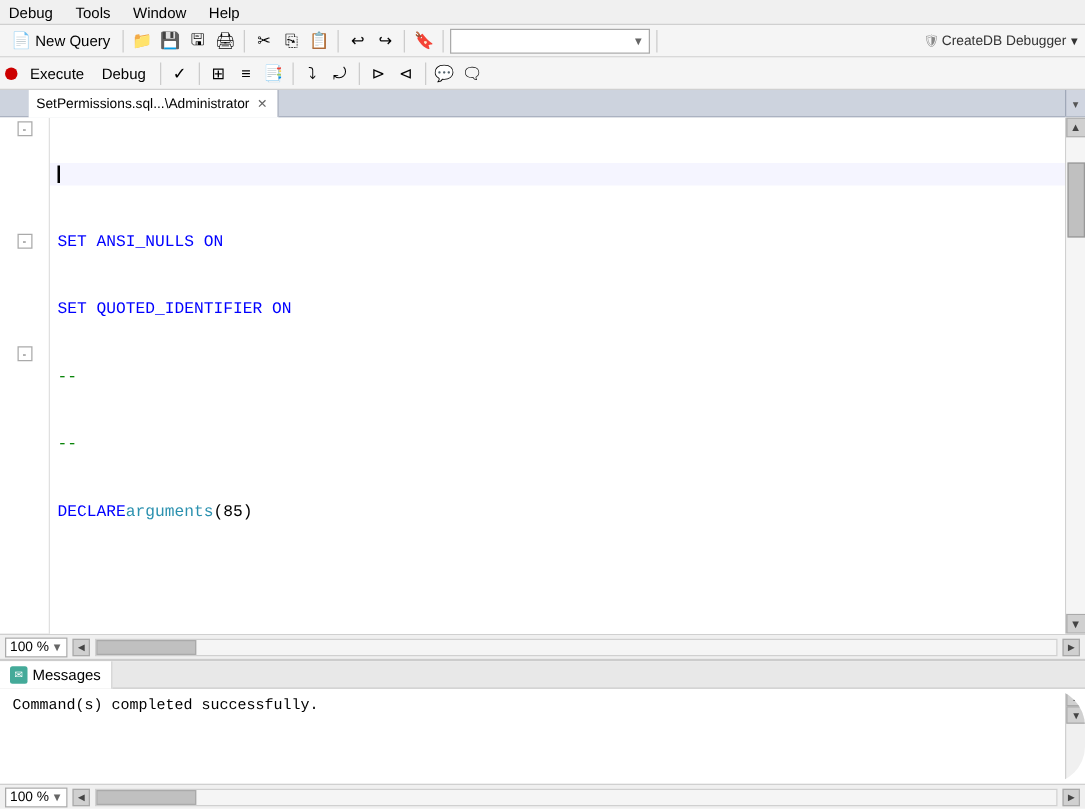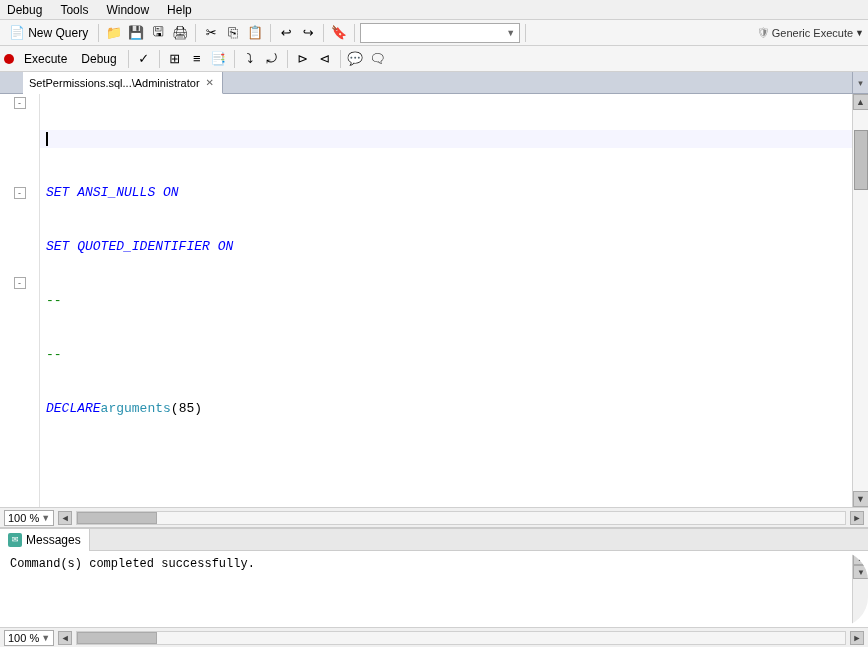--- a/index.html
+++ b/index.html
@@ -190,21 +190,21 @@
     }
     .code-line {
       height: 18px;
       padding-left: 6px;
       display: flex;
       align-items: center;
     }
     .code-line.cursor-line { background: #f5f5ff; }
 
     
-    .kw { color: #0000ff; font-style: italic; }
+    .kw { color: #0000ff; }
     .comment { color: #008000; }
     .type { color: #2b91af; }
     .plain { color: #000; }
 
     
     .editor-scrollbar {
       width: 16px;
       background: #f0f0f0;
       border-left: 1px solid #d0d0d0;
       display: flex;
@@ -416,21 +416,21 @@
   <div class="toolbar-separator"></div>
 
   <div class="toolbar-dropdown" style="min-width:160px;">
     <span style="font-size:11px;"></span>
     <span class="dropdown-arrow">▼</span>
   </div>
   <div class="toolbar-separator"></div>
 
   <div class="debugger-label">
     <span style="font-size:10px; color:#888;">🛡</span>
-    <span>Generic Execute</span>
+    <span>CreateDB Debugger</span>
     <span style="font-size:9px; cursor:pointer;">▼</span>
   </div>
 </div>
 
 <div class="execute-toolbar">
 
   <div style="width:10px;height:10px;background:#cc0000;border-radius:50%;margin-right:2px;"></div>
   <div class="exec-btn">
     <span>Execute</span>
   </div>

